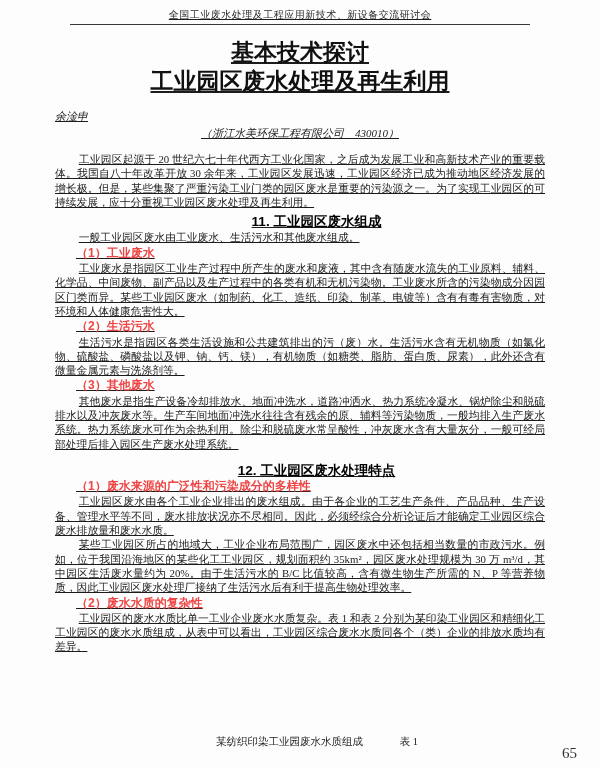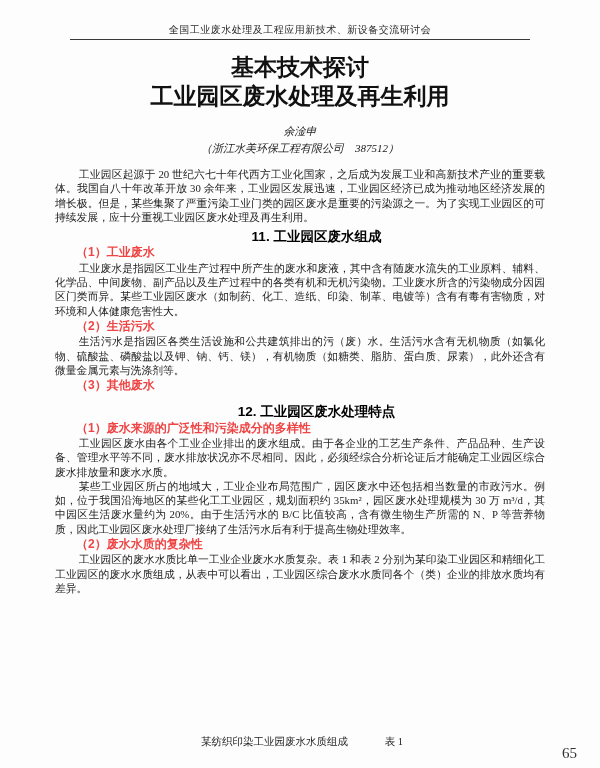--- a/index.html
+++ b/index.html
@@ -6,21 +6,21 @@
   .page {
     position:relative;
     width:600px; height:768px;
     margin:0 auto;
     background:#fdfdfd;
     color:#1c1c1c;
     font-family:"Liberation Serif","DejaVu Serif",serif;
     overflow:hidden;
     box-sizing:border-box;
   }
-  .content { padding:23px 55px 0 55px; }
+  .content { padding:8px 55px 0 55px;text-decoration:underline; }
 
   .running-header {
     text-align:center;
     font-size:10px;
     letter-spacing:0.5px;
     color:#2a2a2a;
   }
   .header-rule {
     width:460px;
     margin:2px auto 0 auto;
@@ -35,21 +35,20 @@
     font-family:"Liberation Sans","DejaVu Sans",sans-serif;
     font-weight:bold;
     font-size:23px;
     line-height:1.26;
     color:#111;
   }
   .title .tline { display:block; }
 
   .author {
     margin-top:13px;
-    text-align:center;
     font-style:italic;
     font-size:11px;
   }
   .affiliation {
     margin-top:2px;
     text-align:center;
     font-style:italic;
     font-size:11px;
   }
 
@@ -76,21 +75,21 @@
     font-weight:bold;
     font-size:12px;
     color:#ef4444;
     margin:1px 0 1px 0;
     padding-left:21px;
     text-align:left;
   }
 
   .table-caption-row {
     position:absolute;
-    left:55px; top:735px;
+    left:70px; top:735px;
     width:490px;
     font-size:10.5px;
     color:#222;
     white-space:nowrap;
   }
   .table-caption-row .caption-text { margin-left:146px; }
   .table-caption-row .caption-label { margin-left:34px; }
 
   .page-number {
     position:absolute;
@@ -107,34 +106,36 @@
 
     <div class="running-header">全国工业废水处理及工程应用新技术、新设备交流研讨会</div>
     <hr class="header-rule">
 
     <h1 class="title">
       <span class="tline">基本技术探讨</span>
       <span class="tline">工业园区废水处理及再生利用</span>
     </h1>
 
     <div class="author">余淦申</div>
-    <div class="affiliation">（浙江水美环保工程有限公司　387512）</div>
+    <div class="affiliation">（浙江水美环保工程有限公司　430010）</div>
 
     <div class="body">
       <p class="para">工业园区起源于 20 世纪六七十年代西方工业化国家，之后成为发展工业和高新技术产业的重要载体。我国自八十年改革开放 30 余年来，工业园区发展迅速，工业园区经济已成为推动地区经济发展的增长极。但是，某些集聚了严重污染工业门类的园区废水是重要的污染源之一。为了实现工业园区的可持续发展，应十分重视工业园区废水处理及再生利用。</p>
 
       <h2 class="sec-heading">11. 工业园区废水组成</h2>
+      <p class="para">一般工业园区废水由工业废水、生活污水和其他废水组成。</p>
 
       <h3 class="sub-heading">（1）工业废水</h3>
       <p class="para">工业废水是指园区工业生产过程中所产生的废水和废液，其中含有随废水流失的工业原料、辅料、化学品、中间废物、副产品以及生产过程中的各类有机和无机污染物。工业废水所含的污染物成分因园区门类而异。某些工业园区废水（如制药、化工、造纸、印染、制革、电镀等）含有有毒有害物质，对环境和人体健康危害性大。</p>
 
       <h3 class="sub-heading">（2）生活污水</h3>
       <p class="para">生活污水是指园区各类生活设施和公共建筑排出的污（废）水。生活污水含有无机物质（如氯化物、硫酸盐、磷酸盐以及钾、钠、钙、镁），有机物质（如糖类、脂肪、蛋白质、尿素），此外还含有微量金属元素与洗涤剂等。</p>
 
       <h3 class="sub-heading">（3）其他废水</h3>
+      <p class="para">其他废水是指生产设备冷却排放水、地面冲洗水，道路冲洒水、热力系统冷凝水、锅炉除尘和脱硫排水以及冲灰废水等。生产车间地面冲洗水往往含有残余的原、辅料等污染物质，一般均排入生产废水系统。热力系统废水可作为余热利用。除尘和脱硫废水常呈酸性，冲灰废水含有大量灰分，一般可经局部处理后排入园区生产废水处理系统。</p>
 
       <h2 class="sec-heading spaced">12. 工业园区废水处理特点</h2>
 
       <h3 class="sub-heading">（1）废水来源的广泛性和污染成分的多样性</h3>
       <p class="para">工业园区废水由各个工业企业排出的废水组成。由于各企业的工艺生产条件、产品品种、生产设备、管理水平等不同，废水排放状况亦不尽相同。因此，必须经综合分析论证后才能确定工业园区综合废水排放量和废水水质。</p>
       <p class="para">某些工业园区所占的地域大，工业企业布局范围广，园区废水中还包括相当数量的市政污水。例如，位于我国沿海地区的某些化工工业园区，规划面积约 35km²，园区废水处理规模为 30 万 m³/d，其中园区生活废水量约为 20%。由于生活污水的 B/C 比值较高，含有微生物生产所需的 N、P 等营养物质，因此工业园区废水处理厂接纳了生活污水后有利于提高生物处理效率。</p>
 
       <h3 class="sub-heading">（2）废水水质的复杂性</h3>
       <p class="para">工业园区的废水水质比单一工业企业废水水质复杂。表 1 和表 2 分别为某印染工业园区和精细化工工业园区的废水水质组成，从表中可以看出，工业园区综合废水水质同各个（类）企业的排放水质均有差异。</p>
     </div>

